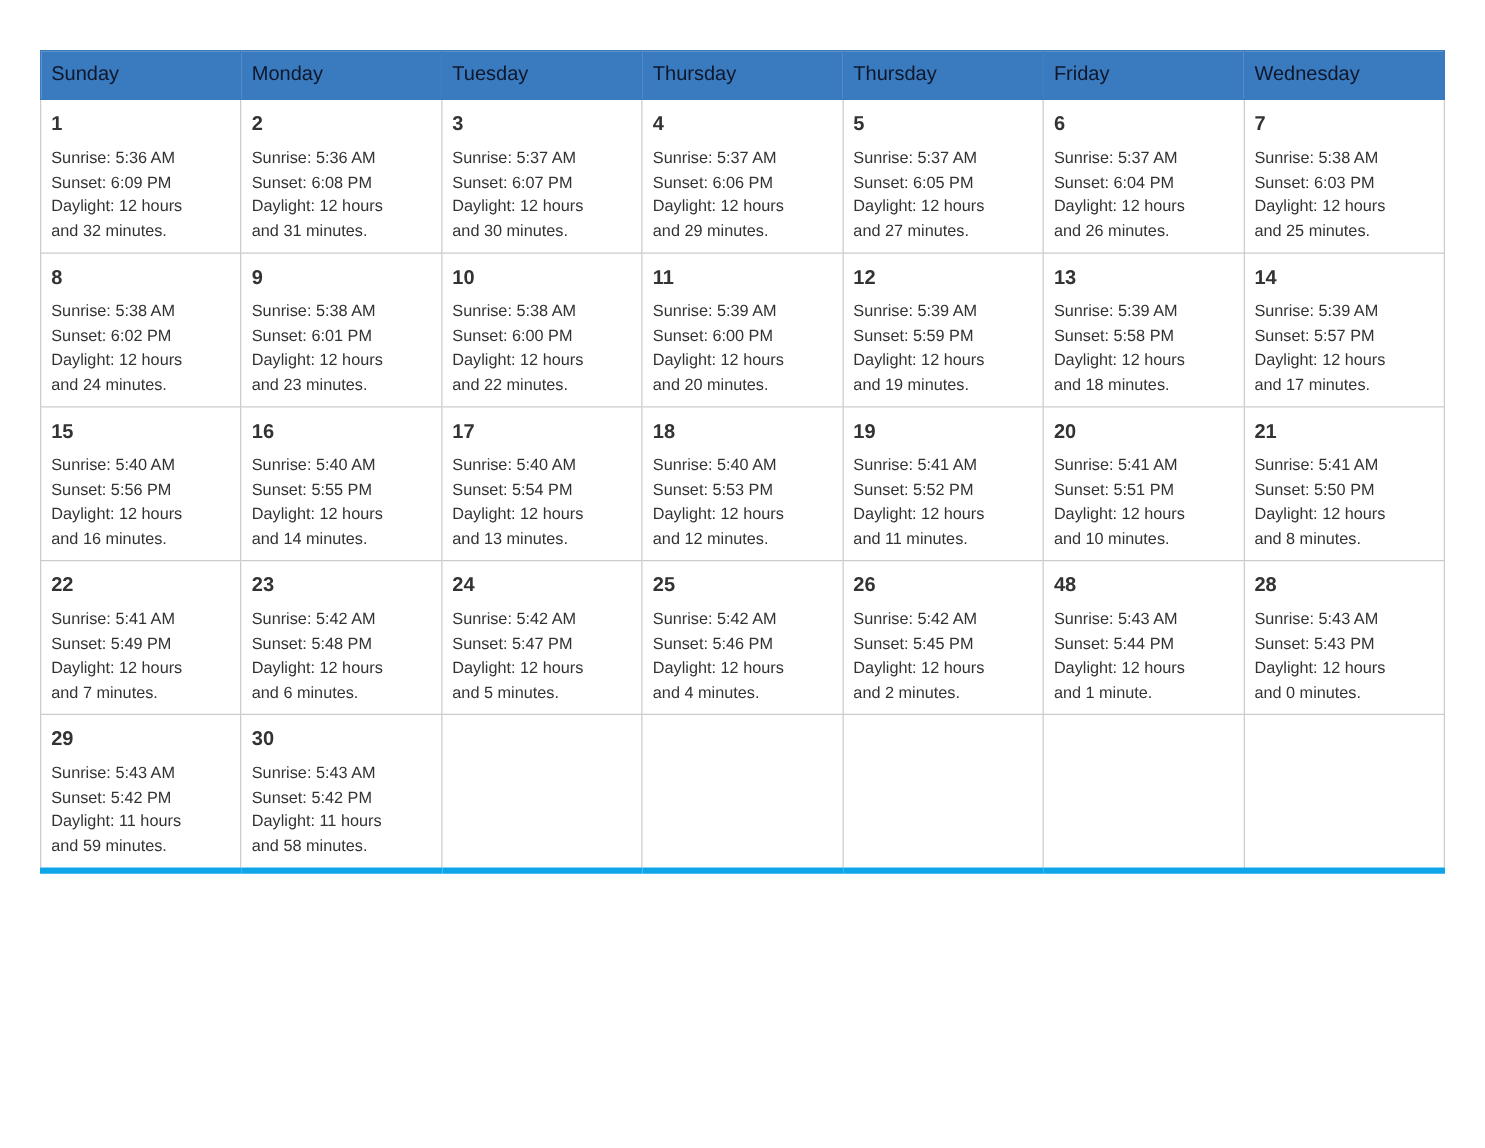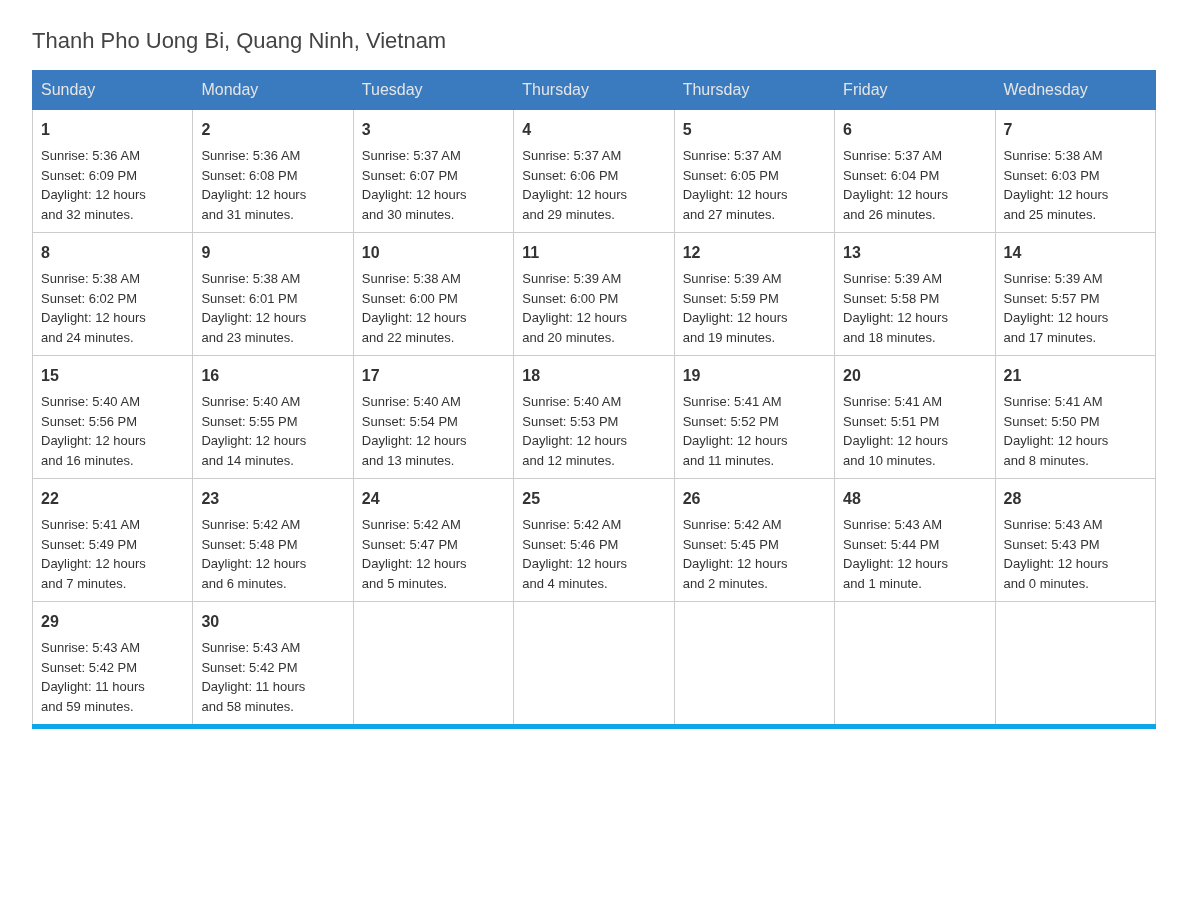--- a/index.html
+++ b/index.html
@@ -34,21 +34,21 @@
       color: #444;
       margin-top: 4px;
     }
     .calendar-table {
       width: 100%;
       border-collapse: collapse;
       border: 1px solid #3a7abf;
     }
     .calendar-table th {
       background-color: #3a7abf;
-      color: #e5e5e5;
+      color: #0f172a;
       font-size: 16px;
       font-weight: normal;
       padding: 10px 8px;
       text-align: left;
       border: 1px solid #3a7abf;
     }
     .calendar-table td {
       vertical-align: top;
       padding: 8px 8px;
       border: 1px solid #ccc;
@@ -82,21 +82,20 @@
       gap: 2px;
     }
     .logo-word-general { color: #333; font-size: 26px; font-weight: bold; }
     .logo-word-blue { color: #1a6fb5; font-size: 26px; font-weight: bold; }
   </style>
 </head>
 <body>
 
 <div class="header-area">
   <div class="title-area">
-    <div class="location-title">Thanh Pho Uong Bi, Quang Ninh, Vietnam</div>
   </div>
 </div>
 
 <table class="calendar-table">
   <thead>
     <tr>
     <th>Sunday</th>
         <th>Monday</th>
         <th>Tuesday</th>
         <th>Thursday</th>

